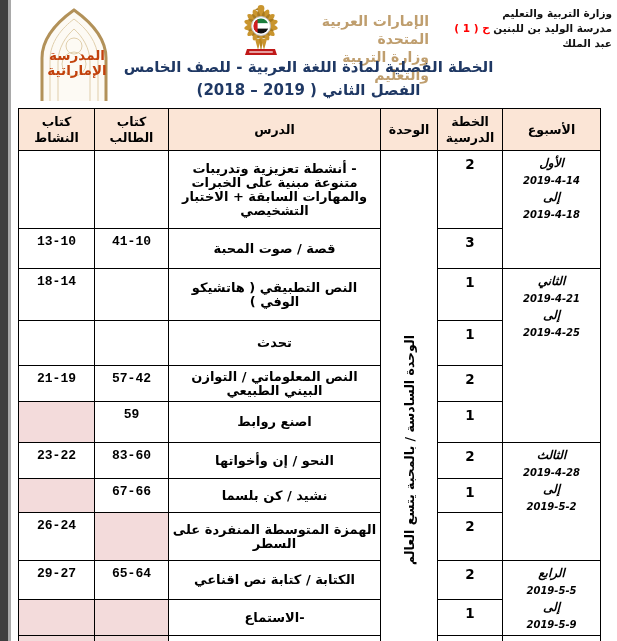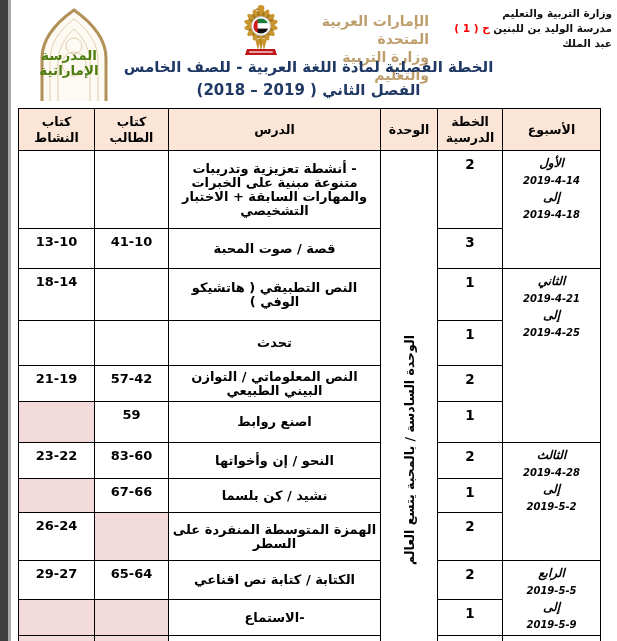--- a/index.html
+++ b/index.html
@@ -26,40 +26,40 @@
   .emblem-wrap { position:absolute; top:3px; right:325px; width:62px; height:55px; }
 
   .ministry-block {
     position:absolute; top:12px; right:188px; width:140px;
     text-align:right; font-weight:bold; font-size:14px; line-height:18px;
     color:#bf9e6e; letter-spacing:0.5px;
   }
 
   .logo-wrap { position:absolute; top:6px; left:28px; width:92px; height:95px; }
   .logo-text {
-    position:absolute; top:42px; left:2px; width:78px;
-    color:#4d7c0f; font-weight:bold; font-size:13.5px; line-height:15px; text-align:center;
+    position:absolute; top:42px; left:10px; width:78px;
+    color:#c2410c; font-weight:bold; font-size:13.5px; line-height:15px; text-align:center;
   }
 
   .doc-title {
     position:absolute; top:56px; left:0; width:617px; text-align:center;
     color:#1f3864; font-weight:bold; font-size:15px; line-height:23px;
   }
   .doc-title .years { unicode-bidi:embed;margin-top:8px; }
 
   
   table.plan {
     position:absolute; top:108px; left:18px;
     border-collapse:collapse; table-layout:fixed;
     font-weight:bold; color:#000;
   }
   .plan td, .plan th { border:1.5px solid #000; padding:2px; text-align:center; overflow:hidden; }
   .plan th { background:#fbe5d6; font-size:12.5px; line-height:16px; vertical-align:middle; font-weight:bold; }
   td.lesson { font-size:13px; line-height:14px; vertical-align:middle; }
-  td.num  { font-size:13px; vertical-align:top; padding-top:5px; }
+  td.num  { font-size:13px; vertical-align:top; padding-top:5px;font-family:Liberation Mono, monospace; }
   td.plan-n { font-size:13.5px; vertical-align:top; padding-top:5px; }
   td.week { vertical-align:top; padding-top:4px; font-size:12px; line-height:17px;font-style:italic; }
   td.week .date { font-size:10px; direction:ltr; }
   td.shaded { background:#f3dbdb; }
   td.unit-col { position:relative; }
   .unit-rot {
     position:absolute; top:50%; left:50%;
     transform:translate(-50%,-50%) translateY(45px) rotate(-90deg);
     white-space:nowrap; font-size:12.5px; font-weight:bold;
   }

